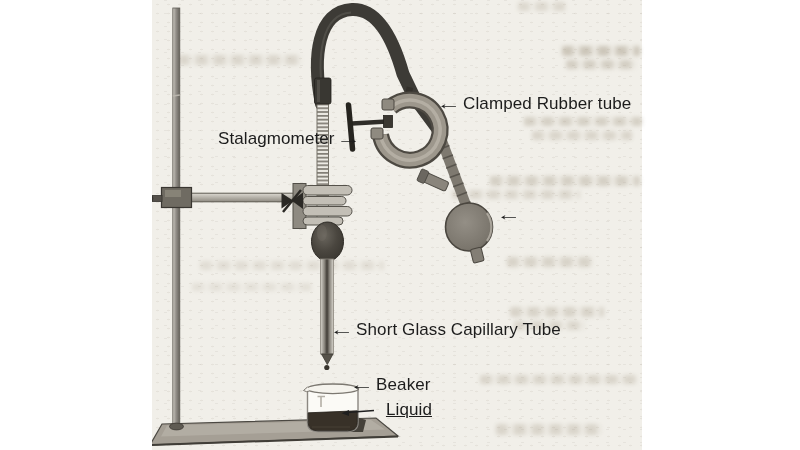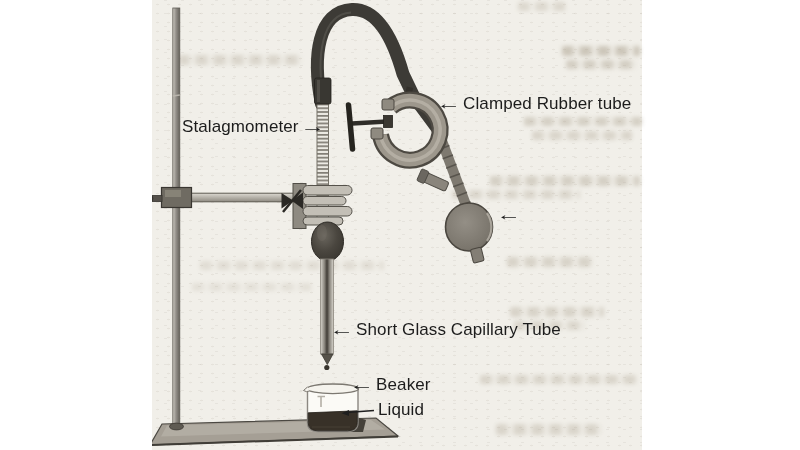--- a/index.html
+++ b/index.html
@@ -182,21 +182,21 @@
       <path d="M 307.5,387 L 303.5,390.5 Q 306.5,392.5 309.5,391" fill="#f5f3ed" stroke="#7c7871" stroke-width="1"></path>
       <path d="M 317.5,396.5 h 7.5 M 321,396.5 v 10.5" stroke="#b3afa6" stroke-width="1.6" fill="none"></path>
     </g>
 
     <g>
       <polygon points="341.5,413.3 349,410 349,416" fill="#1f1f1f"></polygon>
       <line x1="347" y1="412.5" x2="374" y2="410.5" stroke="#1f1f1f" stroke-width="1.6"></line>
     </g>
   </svg>
 
-  <div class="label" style="left:30px;top:117px;">
+  <div class="label" style="left:30px;top:129px;padding-left:36px;">
     <span>Stalagmometer</span>
     <span class="arr">→</span>
   </div>
 
   <div class="label" style="left:289px;top:94px;">
     <span class="arr">←</span>
     <span>Clamped Rubber tube</span>
   </div>
 
   <div class="label" style="left:349px;top:207px;">
@@ -206,17 +206,17 @@
   <div class="label" style="left:182px;top:320px;">
     <span class="arr">←</span>
     <span>Short Glass Capillary Tube</span>
   </div>
 
   <div class="label" style="left:202px;top:375px;">
     <span class="arr">←</span>
     <span>Beaker</span>
   </div>
 
-  <div class="label" style="left:226px;top:400px;">
+  <div class="label" style="left:234px;top:400px;text-decoration:underline;">
     <span>Liquid</span>
   </div>
 
 </div>
 
 </body></html>

